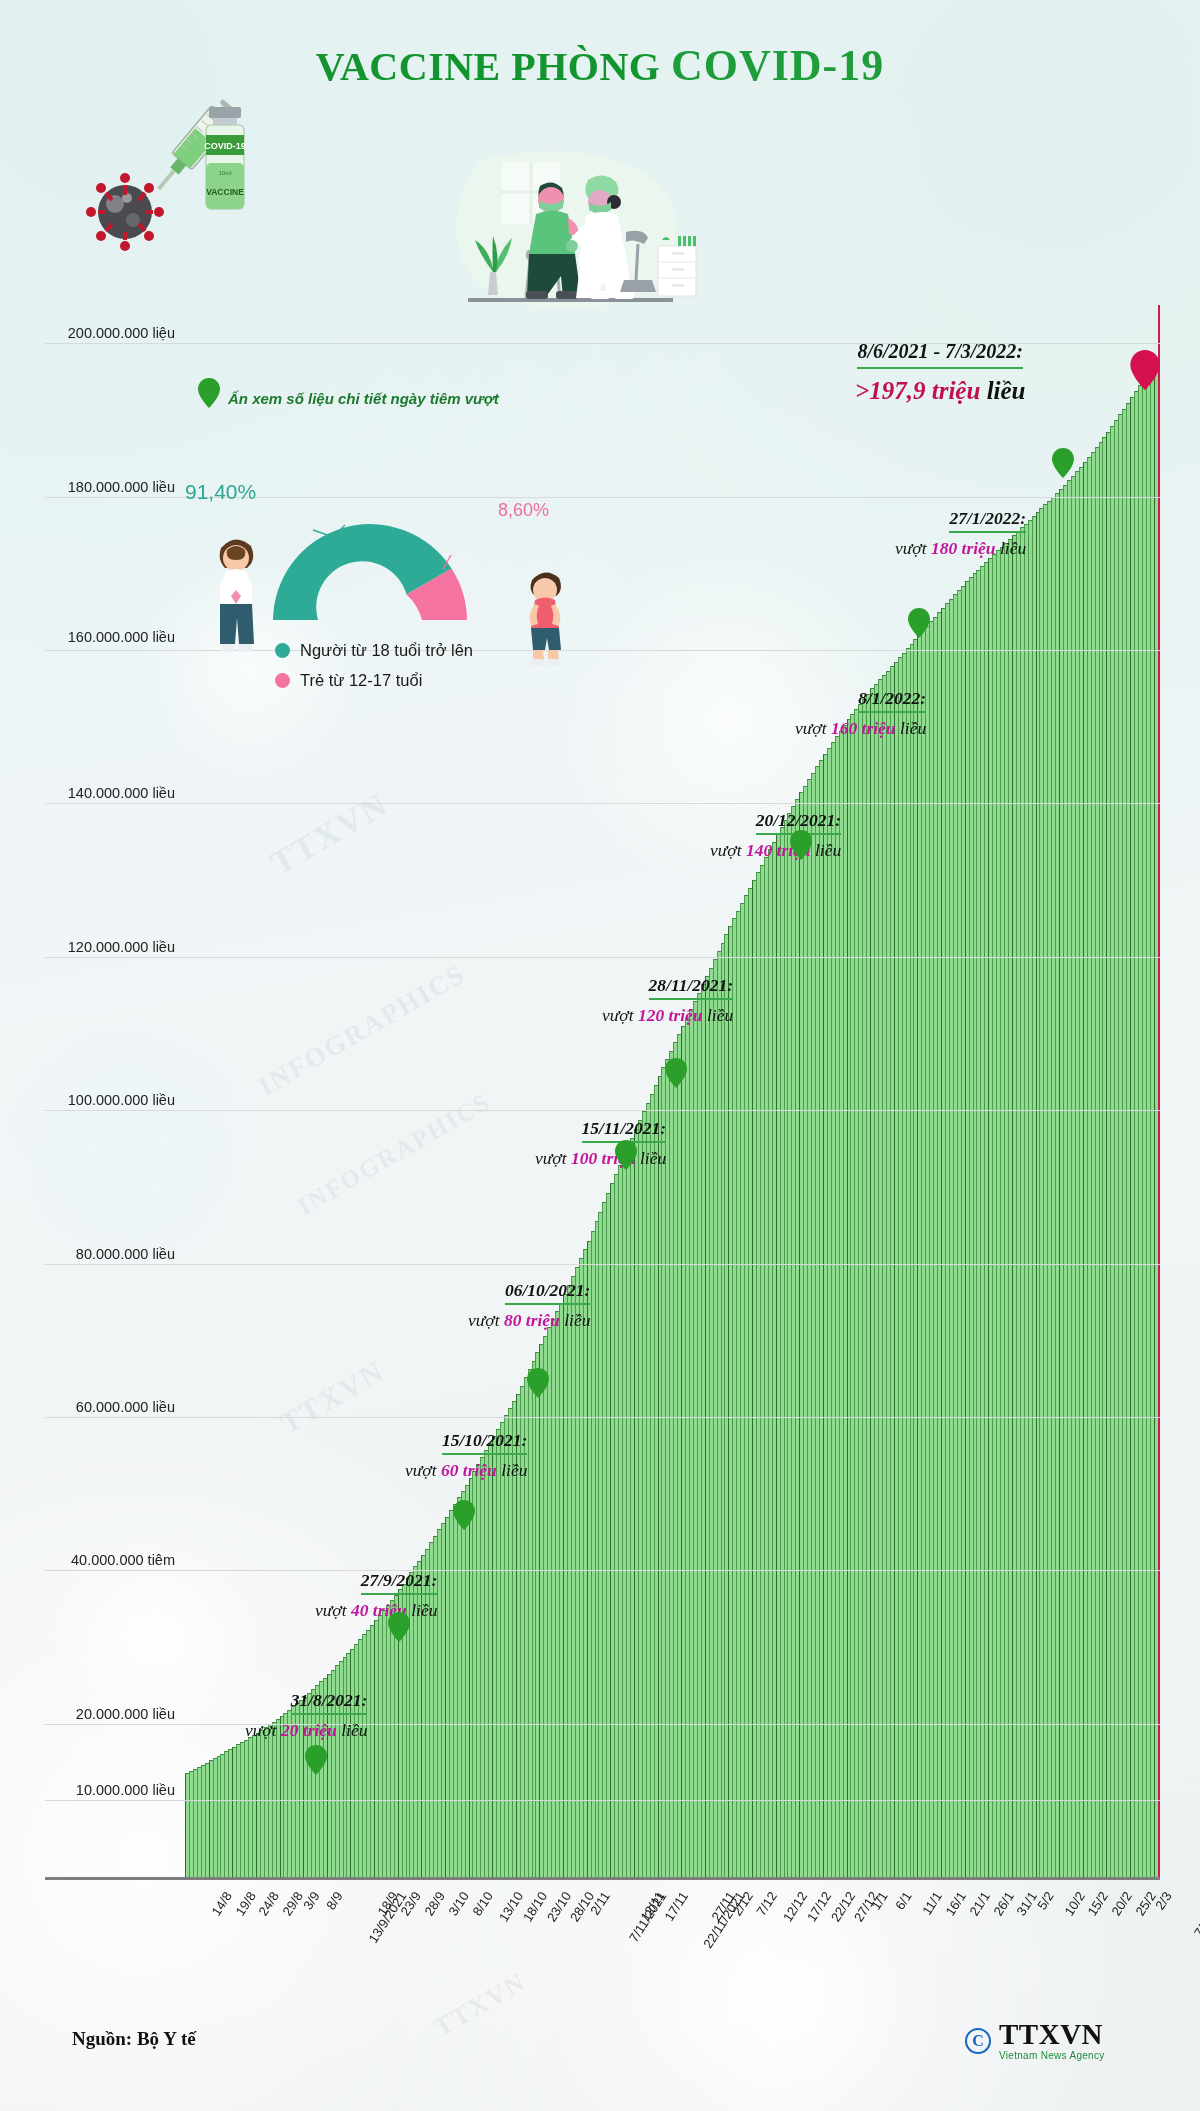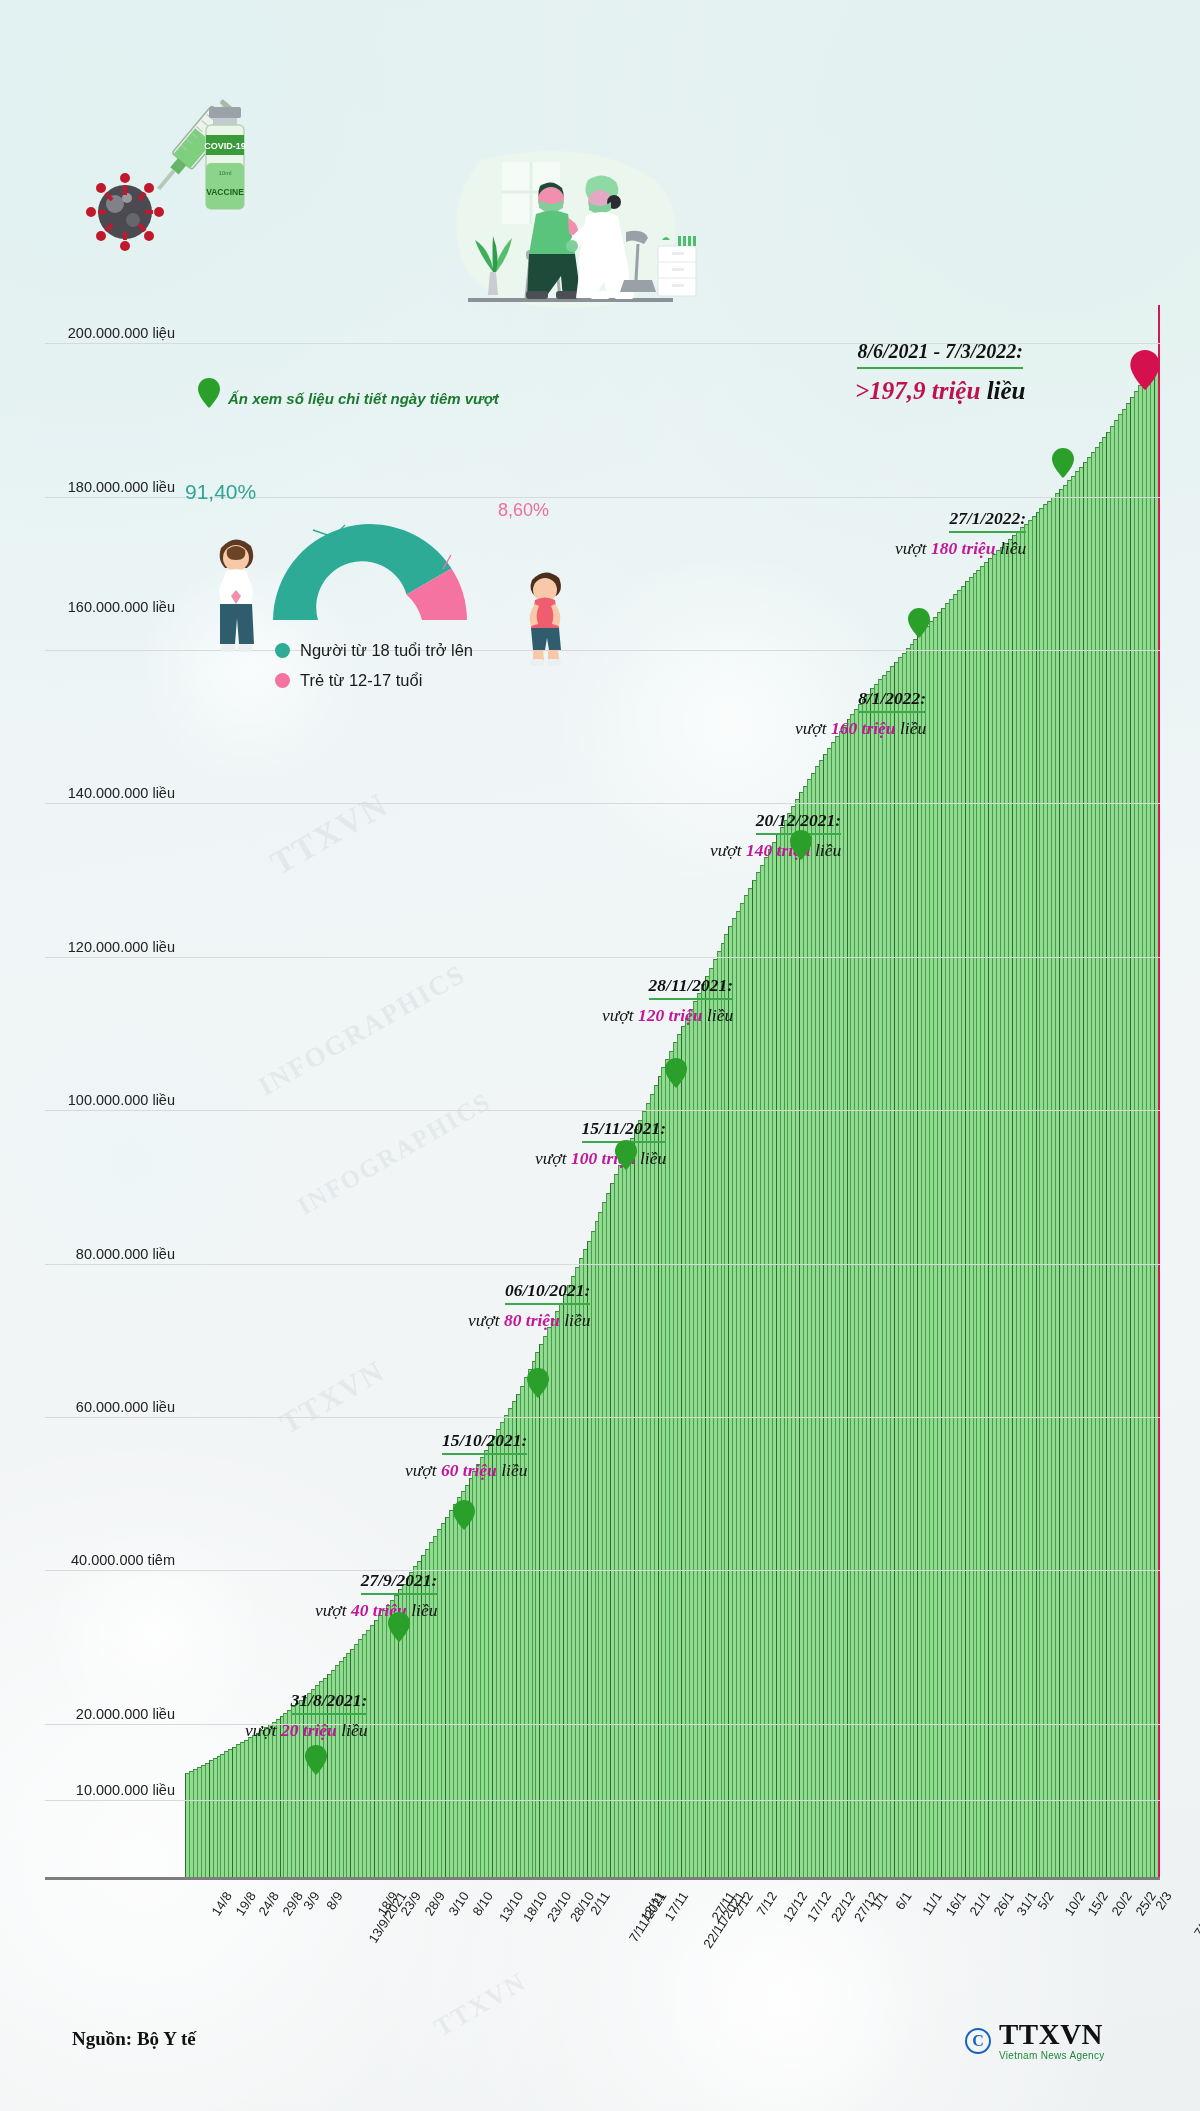--- a/index.html
+++ b/index.html
@@ -283,20 +283,24 @@
 <div class="bg-blob" style="left:120px;top:560px;width:260px;height:220px;background:radial-gradient(circle,rgba(255,255,255,.7),rgba(255,255,255,0) 66%);"></div>
 <div class="bg-blob" style="left:0px;top:1000px;width:260px;height:320px;background:radial-gradient(circle,rgba(236,246,247,.9),rgba(255,255,255,0) 70%);"></div>
 
 <div class="wm" style="left:265px;top:815px;font-size:34px;">TTXVN</div>
 <div class="wm" style="left:245px;top:1015px;font-size:27px;">INFOGRAPHICS</div>
 <div class="wm" style="left:275px;top:1380px;font-size:30px;">TTXVN</div>
 <div class="wm" style="left:285px;top:1140px;font-size:25px;">INFOGRAPHICS</div>
 <div class="wm" style="left:430px;top:1990px;font-size:26px;">TTXVN</div>
 
 <div class="title-wrap">
+  <div class="title-line title-line2">
+    <span class="t-green">VACCINE PHÒNG</span>
+    <span class="t-covid">COVID-19</span>
+  </div>
 </div>
 
 <div class="art-virus">
   <svg viewBox="0 0 100 100" width="100" height="100">
     <g>
       <circle cx="50" cy="52" r="27" fill="#4a4a50"></circle>
       <circle cx="40" cy="44" r="9" fill="#8e8e96" opacity=".8"></circle>
       <circle cx="58" cy="60" r="7" fill="#6d6d76" opacity=".8"></circle>
       <circle cx="52" cy="38" r="5" fill="#b9b9c1" opacity=".7"></circle>
       <g fill="#c2182b">
@@ -718,21 +722,21 @@
     <div class="xtick" style="left: 888.289px; top: 4px;">15/2</div>
     <div class="xtick" style="left: 911.974px; top: 4px;">20/2</div>
     <div class="xtick" style="left: 935.658px; top: 4px;">25/2</div>
     <div class="xtick" style="left: 959.342px; top: 4px;">2/3</div>
     <div class="xtick" style="left: 983.026px; top: 4px;">7/3/2022</div>
   </div>
 
 <div id="ylabels">
     <div class="ylabel-txt" style="left: 45px; width: 130px; top: 325.341px;">200.000.000 liệu</div>
     <div class="ylabel-txt" style="left: 45px; width: 130px; top: 478.707px;">180.000.000 liều</div>
-    <div class="ylabel-txt" style="left: 45px; width: 130px; top: 599px;">160.000.000 liều</div>
+    <div class="ylabel-txt" style="left: 45px; width: 130px; top: 629px;">160.000.000 liều</div>
     <div class="ylabel-txt" style="left: 45px; width: 130px; top: 785.439px;">140.000.000 liều</div>
     <div class="ylabel-txt" style="left: 45px; width: 130px; top: 938.805px;">120.000.000 liều</div>
     <div class="ylabel-txt" style="left: 45px; width: 130px; top: 1092.17px;">100.000.000 liều</div>
     <div class="ylabel-txt" style="left: 45px; width: 130px; top: 1245.54px;">80.000.000 liều</div>
     <div class="ylabel-txt" style="left: 45px; width: 130px; top: 1398.9px;">60.000.000 liều</div>
     <div class="ylabel-txt" style="left: 45px; width: 130px; top: 1552.27px;">40.000.000 tiêm</div>
     <div class="ylabel-txt" style="left: 45px; width: 130px; top: 1705.63px;">20.000.000 liều</div>
     <div class="ylabel-txt" style="left: 45px; width: 130px; top: 1782.32px;">10.000.000 liều</div>
   </div>
 <div id="gridlines">

